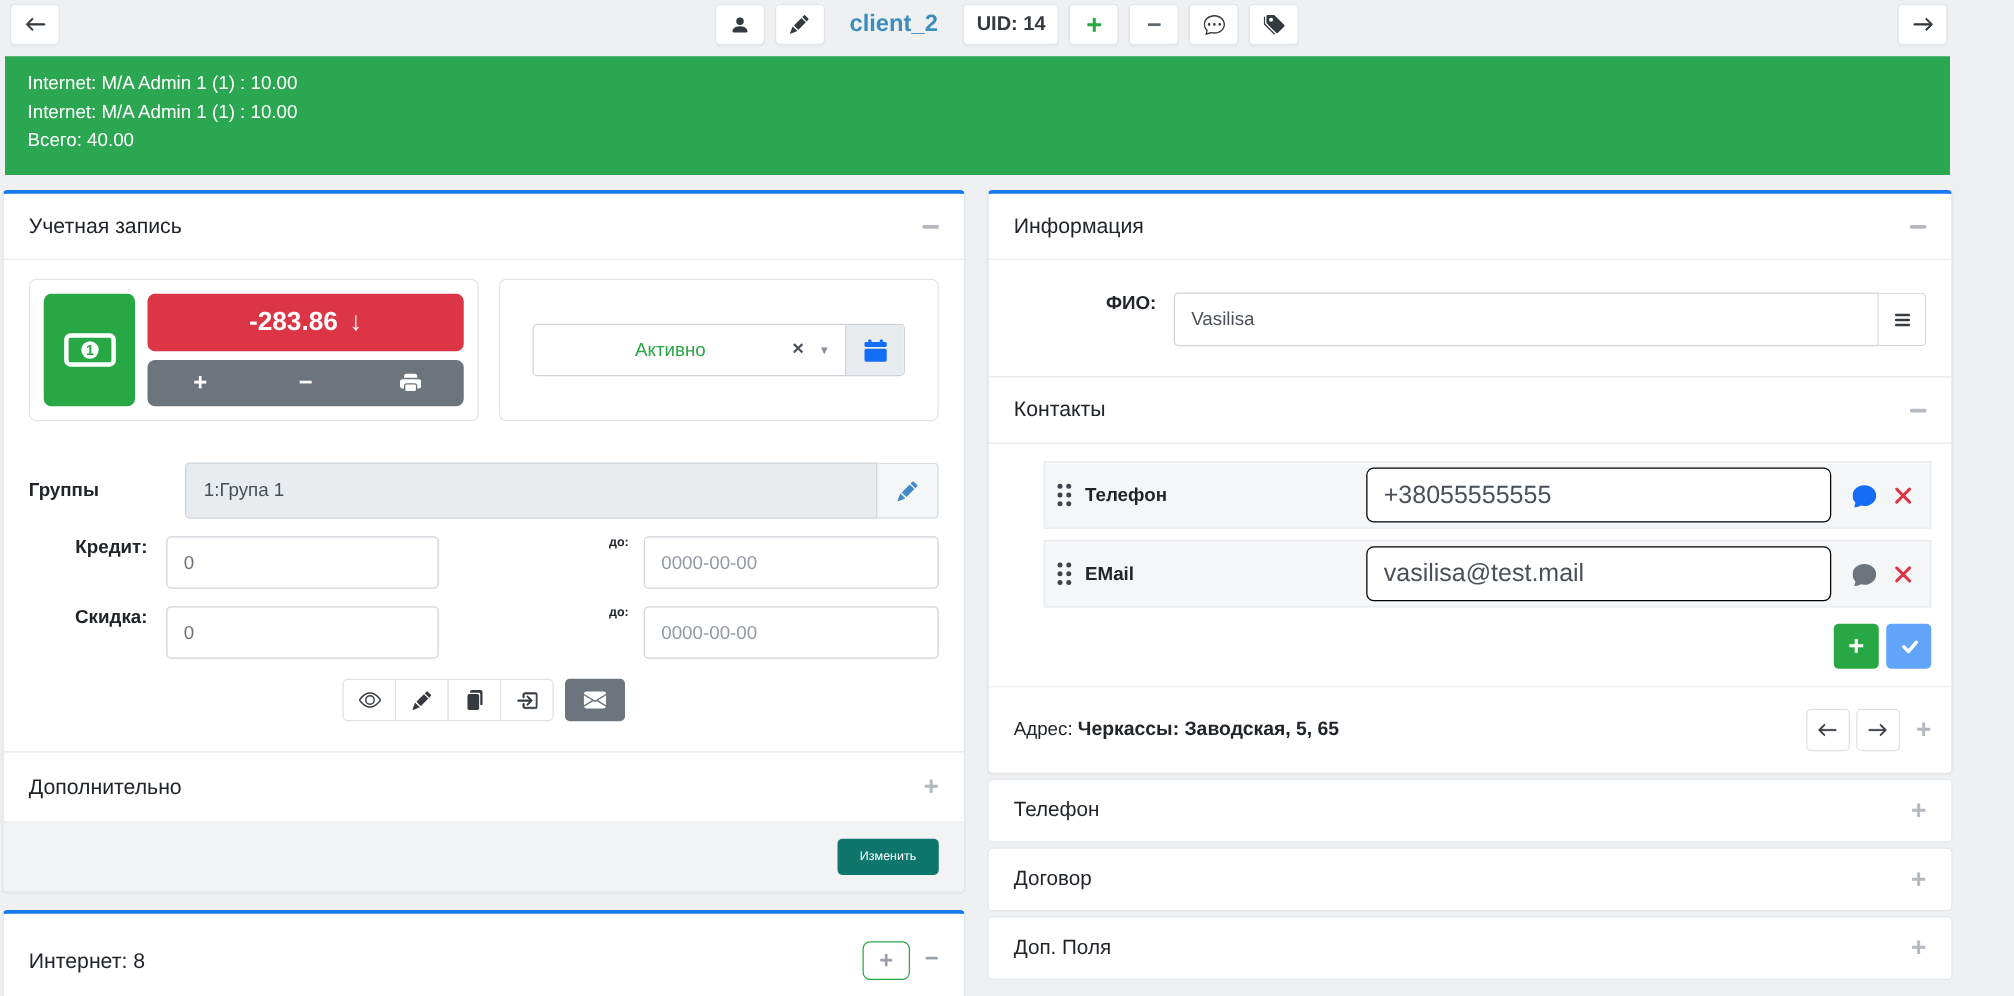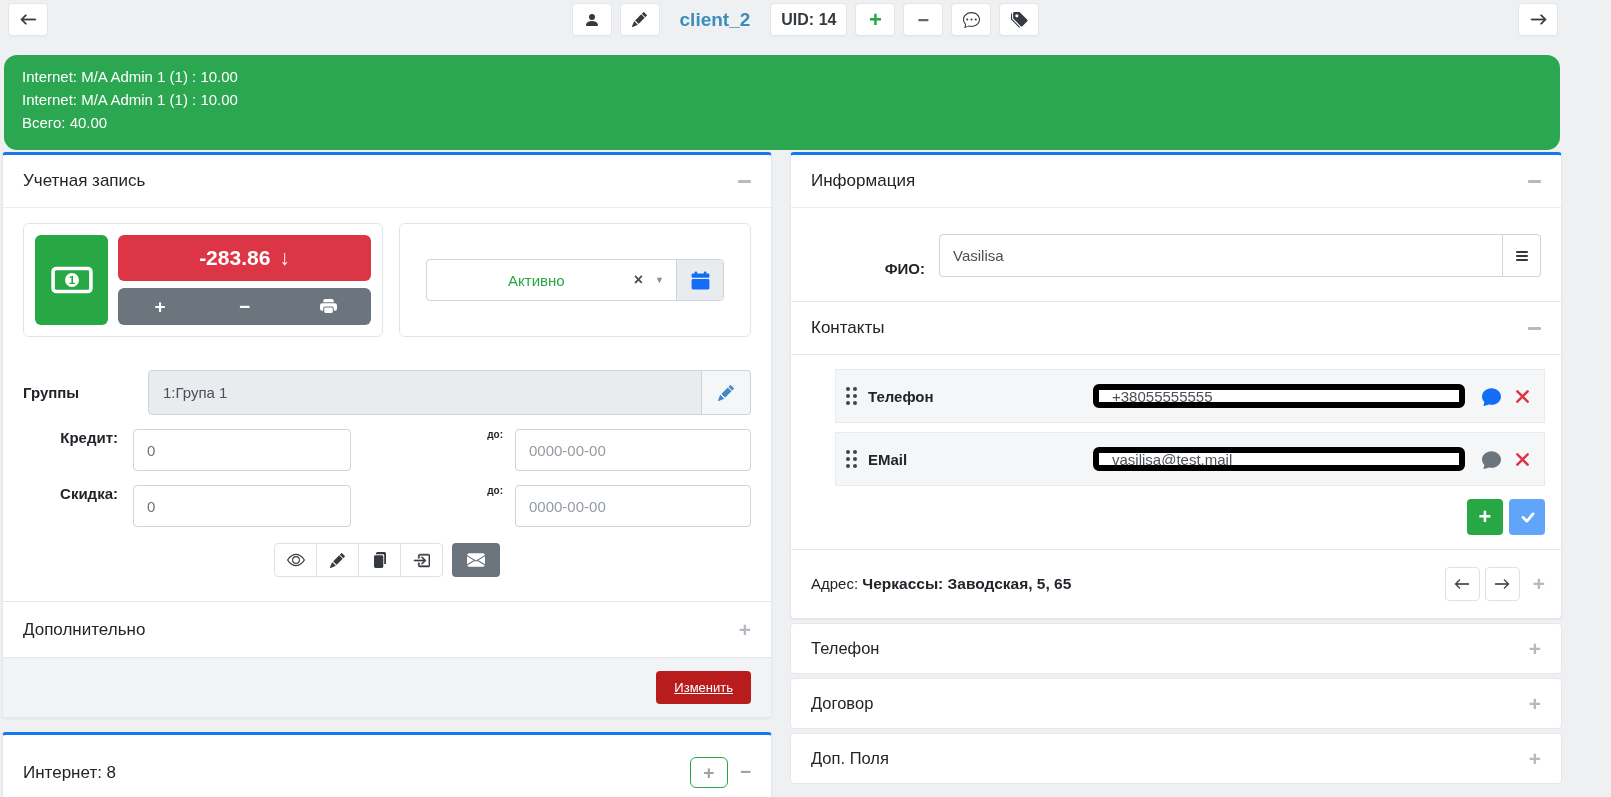--- a/index.html
+++ b/index.html
@@ -24,22 +24,22 @@
   .tb-right { position:absolute; right:53px; top:3px; }
   .tb-center{ position:absolute; left:0; right:0; top:3px;
               display:flex; gap:8px; align-items:center; justify-content:center; }
   .client-name { font-size:19px; font-weight:bold; color:#3c8dbc; margin:0 12px; cursor:pointer; }
   .uid-btn { font-weight:bold; color:#343a40; font-size:16px; }
   .glyph-plus  { color:#28a745; font-weight:bold; font-size:22px; line-height:1; }
   .glyph-minus { color:#5f676e; font-weight:bold; font-size:20px; line-height:1; }
 
   
   .banner {
-    position:absolute; top:55px; left:4px; right:51px; height:95px;
-    background:#2aa750; border-radius:13px; color:#fff;
+    position:absolute; top:45px; left:4px; right:51px; height:95px;
+    background:#2aa750; border-radius:0; color:#fff;
     padding:10px 18px; line-height:23px; font-size:15px;
   }
 
   
   .col-left  { position:absolute; left:2px;  top:152px; width:770px; }
   .col-right { position:absolute; left:790px; top:152px; width:772px; }
   .card {
     background:#fff; border:1px solid #e4e7eb; border-top:3px solid #1778f2;
     border-radius:4px; box-shadow:0 1px 2px rgba(0,0,0,.05);
   }
@@ -103,50 +103,50 @@
     display:flex; align-items:center; justify-content:center; cursor:pointer; margin-left:-1px;
   }
   .btn-grp .a-btn:first-child { border-radius:4px 0 0 4px; margin-left:0; }
   .btn-grp .a-btn:last-child  { border-radius:0 4px 4px 0; }
   .mail-btn { width:48px; height:34px; background:#6c757d; border-radius:4px;
               display:flex; align-items:center; justify-content:center; cursor:pointer; }
 
   .extra-section { border-top:1px solid #e4e7eb; padding:17px 20px; display:flex; align-items:center; }
   .card-footer { border-top:1px solid #e4e7eb; background:#f2f3f5; padding:13px 20px;
                  display:flex; justify-content:flex-end; border-radius:0 0 4px 4px; }
-  .btn-primary { background:#b91c1c; color:#fff; border:none; border-radius:4px;
-                 padding:9px 18px; font-size:13px; font-family:inherit; cursor:pointer;text-decoration:underline; }
+  .btn-primary { background:#0f766e; color:#fff; border:none; border-radius:4px;
+                 padding:9px 18px; font-size:10px; font-family:inherit; cursor:pointer; }
 
   
   .internet-card { margin-top:14px; height:120px; }
   .internet-header { padding:16px 20px 0; display:flex; align-items:flex-start; }
   .internet-title { font-size:17px; padding-top:12px; }
   .plus-outline { width:38px; height:31px; border:1px solid #28a745; border-radius:6px;
                   display:flex; align-items:center; justify-content:center;
                   color:#9aa1a8; font-size:19px; font-weight:bold; cursor:pointer; background:#fff; }
   .int-minus { color:#9aa1a8; font-weight:bold; font-size:19px; margin-left:12px; padding-top:14px; cursor:pointer; }
 
   
-  .fio-row { padding:26px 20px 24px; display:flex; align-items:flex-end; }
+  .fio-row { padding:26px 20px 24px; display:flex; align-items:flex-start; }
   .fio-label { width:128px; text-align:right; font-weight:bold; font-size:15px; padding-right:14px; }
   .fio-group { flex:1; display:flex; height:43px; }
   .fio-group input { flex:1; border:1px solid #ced4da; border-radius:4px 0 0 4px;
                      padding:0 13px; font-size:15px; color:#495057; font-family:Liberation Sans, sans-serif; min-width:0; }
   .fio-addon { width:38px; border:1px solid #ced4da; border-left:0; border-radius:0 4px 4px 0;
                background:#fff; display:flex; align-items:center; justify-content:center; cursor:pointer; }
 
   .contacts-header { border-top:1px solid #e4e7eb; padding:16px 20px; display:flex; align-items:center; }
   .contacts-body { border-top:1px solid #e4e7eb; padding:14px 16px 4px 44px; }
   .contact-row { display:flex; align-items:center; background:#f5f6f8; border:1px solid #e8ebee;
                  padding:5px 14px 5px 10px; margin-bottom:9px; height:54px; }
   .drag-handle { display:grid; grid-template-columns:4px 4px; grid-gap:3px; cursor:grab; }
   .drag-handle span { width:4px; height:4px; border-radius:50%; background:#3f454b; }
   .c-label { font-weight:bold; font-size:15px; margin-left:11px; }
-  .contact-row input { width:372px; height:24px; border:6px solid #000000; border-radius:6px;
-                       padding:0 13px; font-size:15px; color:#495057; font-family:inherit; background:#fff; }
+  .contact-row input { width:372px; height:44px; border:1px solid #000000; border-radius:6px;
+                       padding:0 13px; font-size:20px; color:#495057; font-family:inherit; background:#fff; }
   .c-chat { margin-left:17px; cursor:pointer; }
   .c-x { margin-left:14px; cursor:pointer; }
   .add-row { padding:0 16px 14px; display:flex; justify-content:flex-end; gap:6px; }
   .sq-btn { width:36px; height:36px; border:none; border-radius:4px; cursor:pointer;
             display:flex; align-items:center; justify-content:center; }
   .sq-green { background:#28a745; }
   .sq-blue  { background:#60a5fa; }
 
   .address-row { border-top:1px solid #e4e7eb; padding:17px 16px 17px 20px;
                  display:flex; align-items:center; border-radius:0 0 4px 4px; }

